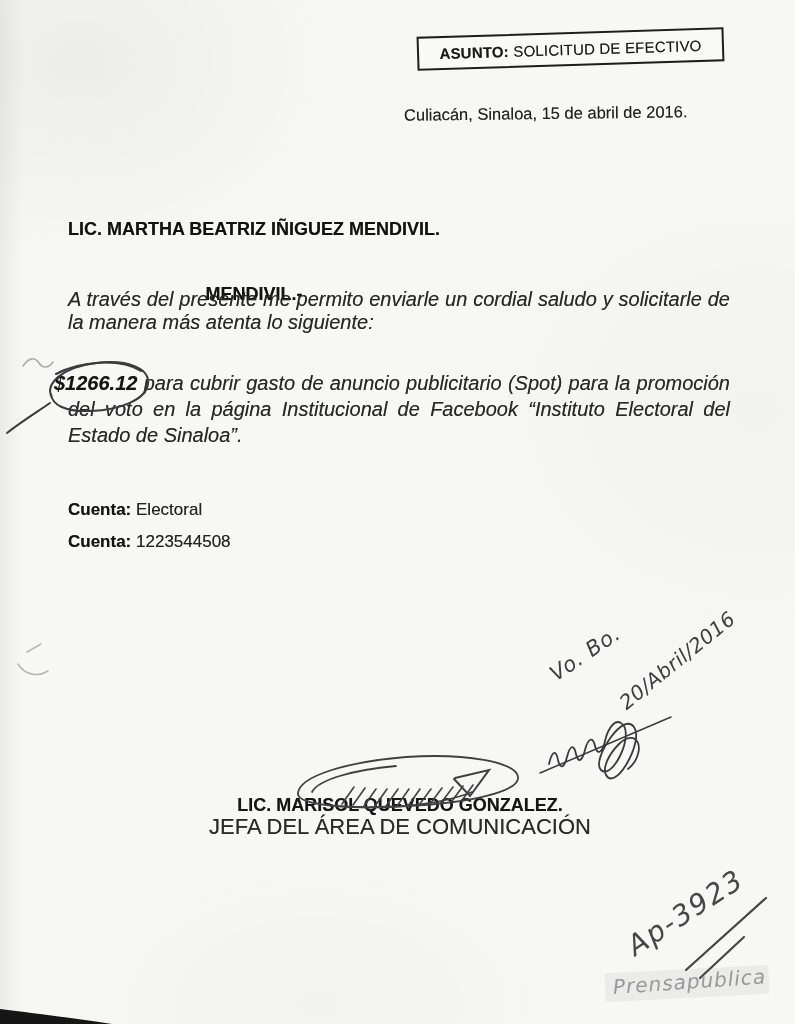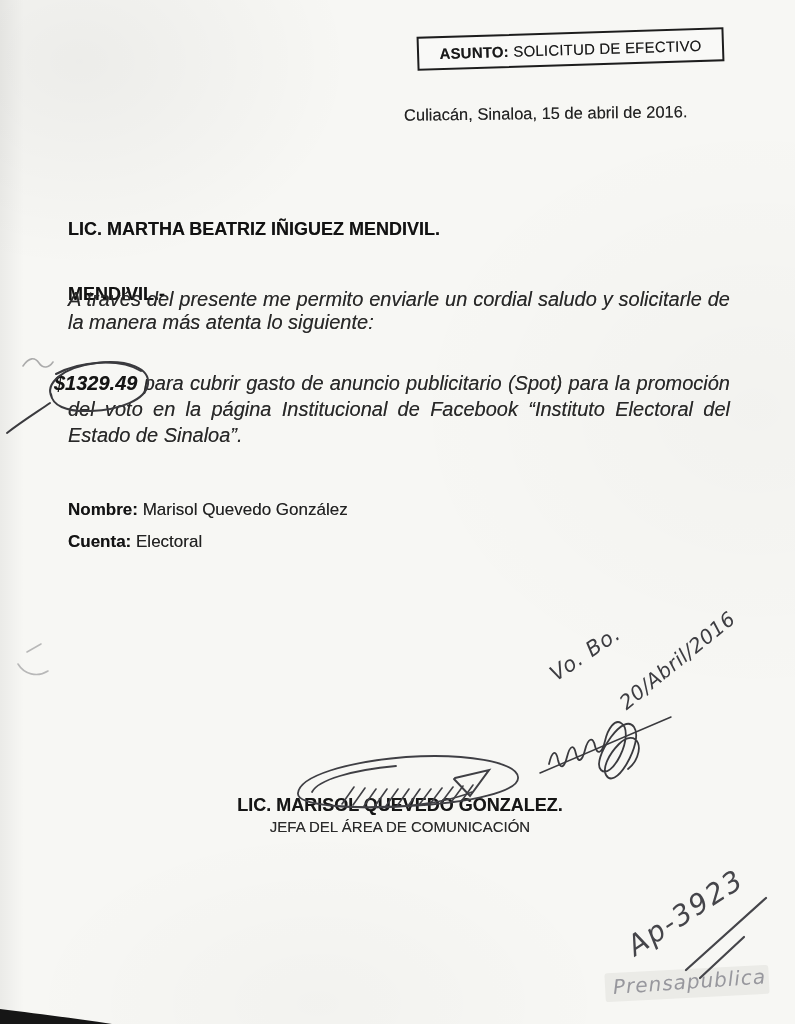--- a/index.html
+++ b/index.html
@@ -31,41 +31,41 @@
     position:absolute; left:404px; top:104px;
     font-size:16.5px; color:#222;
     transform:rotate(-0.7deg);
     white-space:nowrap;
   }
   .recipient{
     position:absolute; left:68px; top:176px;
     font-size:18px; line-height:21.5px; color:#1c1c1c;
     white-space:pre-wrap;
   }
-  .recipient .b{font-weight:700; color:#121212;}
+  .recipient .b{font-weight:700; color:#121212;text-align:center;}
   .para{
     position:absolute; left:68px; width:662px;
     font-size:20px; line-height:23px; text-align:justify; color:#282828;font-style:italic;
   }
   .para-intro{ top:288px; }
   .para-request{ top:370px; line-height:26px; text-indent:-14px; }
   .amt{ font-weight:700; color:#151515; }
   .transfer{
     position:absolute; left:68px; top:500px;
     font-size:17px; color:#222;
   }
   .transfer .heading{ font-weight:700; color:#131313; line-height:19px; margin-bottom:15px; }
   .transfer .row{ line-height:19px; margin-bottom:13px; white-space:nowrap; }
   .transfer .lbl{ font-weight:700; color:#131313; }
   .sig-block{
     position:absolute; left:200px; top:795px; width:400px;
     text-align:center; line-height:21px;
   }
   .sig-name{ font-weight:700; font-size:18px; color:#161616; }
-  .sig-title{ font-size:15px; color:#2a2a2a; }
+  .sig-title{ font-size:22px; color:#2a2a2a; }
   .hand{
     position:absolute; white-space:nowrap;
     font-family:"DejaVu Sans", sans-serif; font-style:italic;
     color:#3c3c41;
   }
   .hw-vobo{ left:552px; top:664px; font-size:21px; letter-spacing:1px;
     transform:rotate(-34deg); transform-origin:left center; }
   .hw-vobo-date{ left:622px; top:693px; font-size:20px; letter-spacing:0.5px;
     transform:rotate(-39deg); transform-origin:left center; }
   .hw-folio{ left:630px; top:932px; font-size:28px; letter-spacing:2px; color:#45454a;
@@ -93,32 +93,32 @@
   <div class="dateline typed">Culiacán, Sinaloa, 15 de abril de 2016.</div>
 
   <div class="recipient typed">
     <div class="b">LIC. MARTHA BEATRIZ IÑIGUEZ MENDIVIL.</div>
     <div class="b">MENDIVIL.-</div>
   </div>
 
   <div class="para para-intro typed">A través del presente me permito enviarle un cordial saludo y solicitarle de la manera más atenta lo siguiente:</div>
 
   <div class="para para-request typed">
-    <span class="amt">$1329.49</span>
+    <span class="amt">$1266.12</span>
     <span>para cubrir gasto de anuncio publicitario (Spot) para la promoción del voto en la página Institucional de Facebook “Instituto Electoral del Estado de Sinaloa”.</span>
   </div>
 
   <div class="transfer typed">
     <div class="row">
-      <span class="lbl">Nombre:</span>
-      <span>Marisol Quevedo González</span>
+      <span class="lbl">Cuenta:</span>
+      <span>Electoral</span>
     </div>
     <div class="row">
       <span class="lbl">Cuenta:</span>
-      <span>Electoral</span>
+      <span>1223544508</span>
     </div>
   </div>
 
   <div class="sig-block typed">
     <div class="sig-name">LIC. MARISOL QUEVEDO GONZALEZ.</div>
     <div class="sig-title">JEFA DEL ÁREA DE COMUNICACIÓN</div>
   </div>
 
   <span class="hand hw-vobo">Vo. Bo.</span>
   <span class="hand hw-vobo-date">20/Abril/2016</span>

